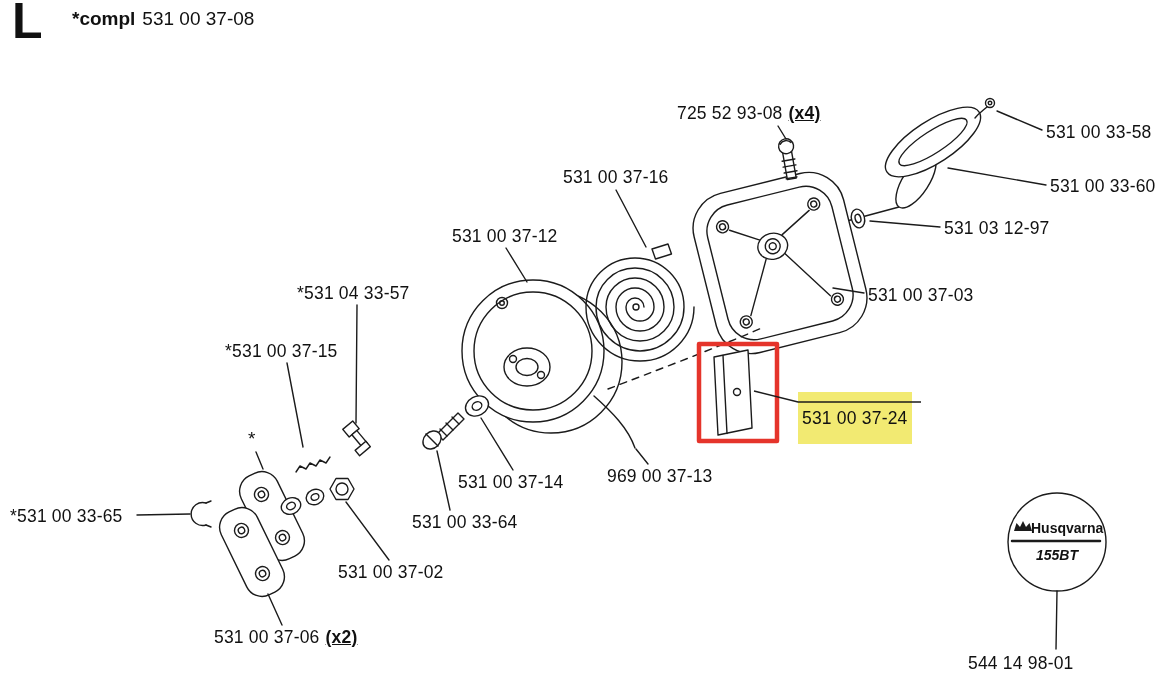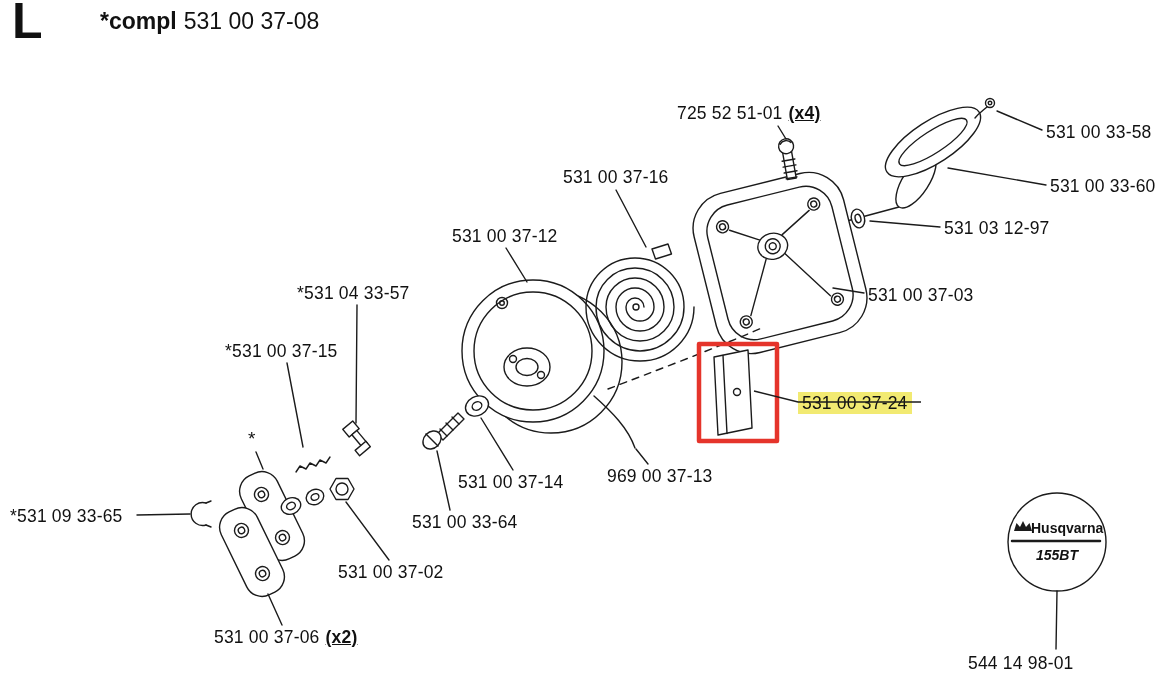--- a/index.html
+++ b/index.html
@@ -12,28 +12,28 @@
     font-family: "Liberation Sans", sans-serif;
     color: #111;
     overflow: hidden;
   }
   svg.art { position: absolute; left: 0; top: 0; z-index: 0; }
   svg.overlay { position: absolute; left: 0; top: 0; z-index: 3; pointer-events: none; }
   .section-letter {
     position: absolute; left: 12px; top: -8px;
     font-size: 50px; font-weight: bold; z-index: 2; letter-spacing: 1px;
   }
-  .compl { position: absolute; left: 72px; top: 8px; font-size: 23px; z-index: 2; margin-left: 28px; }
+  .compl { position: absolute; left: 72px; top: 8px; font-size: 19px; z-index: 2; }
   .compl b { margin-right: 7px; }
   .plabel {
     position: absolute; font-size: 17.5px; white-space: nowrap;
     z-index: 2; letter-spacing: .2px; line-height: 20px;
   }
   .plabel .qty { margin-left: 6px; font-weight: bold; text-decoration: underline; }
-  .plabel.hl { background: var(--highlight_bg, #f2ea72); padding: 1px 4px; }
+  .plabel.hl { background: var(--highlight_bg, #f2ea72); padding: 16px 4px; }
   .marker { position: absolute; font-size: 19px; z-index: 2; }
   .art text { font-family: "Liberation Sans", sans-serif; }
 </style>
 </head>
 <body>
 
 <div class="stage">
 
   <svg class="art" width="1172" height="690" viewBox="0 0 1172 690">
     <g stroke="#1b1b1b" stroke-width="1.4" fill="none" stroke-linecap="round" stroke-linejoin="round">
@@ -194,21 +194,21 @@
         <path d="M389 560 L346 502"></path>
         <path d="M282 625 L268 594"></path>
         <path d="M256 452 L263 469"></path>
       </g>
     </g>
   </svg>
 
   <div class="section-letter">L</div>
   <div class="compl"><b>*compl</b><span>531 00 37-08</span></div>
 
-  <div class="plabel" style="left:677px;top:103px"><span>725 52 51-01</span><b class="qty">(x4)</b></div>
+  <div class="plabel" style="left:677px;top:103px"><span>725 52 93-08</span><b class="qty">(x4)</b></div>
 
   <div class="plabel" style="left:1046px;top:122px"><span>531 00 33-58</span></div>
 
   <div class="plabel" style="left:1050px;top:176px"><span>531 00 33-60</span></div>
 
   <div class="plabel" style="left:944px;top:218px"><span>531 03 12-97</span></div>
 
   <div class="plabel" style="left:563px;top:167px"><span>531 00 37-16</span></div>
 
   <div class="plabel" style="left:452px;top:226px"><span>531 00 37-12</span></div>
@@ -220,21 +220,21 @@
   <div class="plabel" style="left:225px;top:341px"><span>*531 00 37-15</span></div>
 
   <div class="plabel hl" style="left:798px;top:392px"><span>531 00 37-24</span></div>
 
   <div class="plabel" style="left:458px;top:472px"><span>531 00 37-14</span></div>
 
   <div class="plabel" style="left:607px;top:466px"><span>969 00 37-13</span></div>
 
   <div class="plabel" style="left:412px;top:512px"><span>531 00 33-64</span></div>
 
-  <div class="plabel" style="left:10px;top:506px"><span>*531 09 33-65</span></div>
+  <div class="plabel" style="left:10px;top:506px"><span>*531 00 33-65</span></div>
 
   <div class="plabel" style="left:338px;top:562px"><span>531 00 37-02</span></div>
 
   <div class="plabel" style="left:214px;top:627px"><span>531 00 37-06</span><b class="qty">(x2)</b></div>
 
   <div class="plabel" style="left:968px;top:653px"><span>544 14 98-01</span></div>
 
   <div class="marker" style="left:248px;top:428px">*</div>
 
   <svg class="overlay" width="1172" height="690" viewBox="0 0 1172 690">

